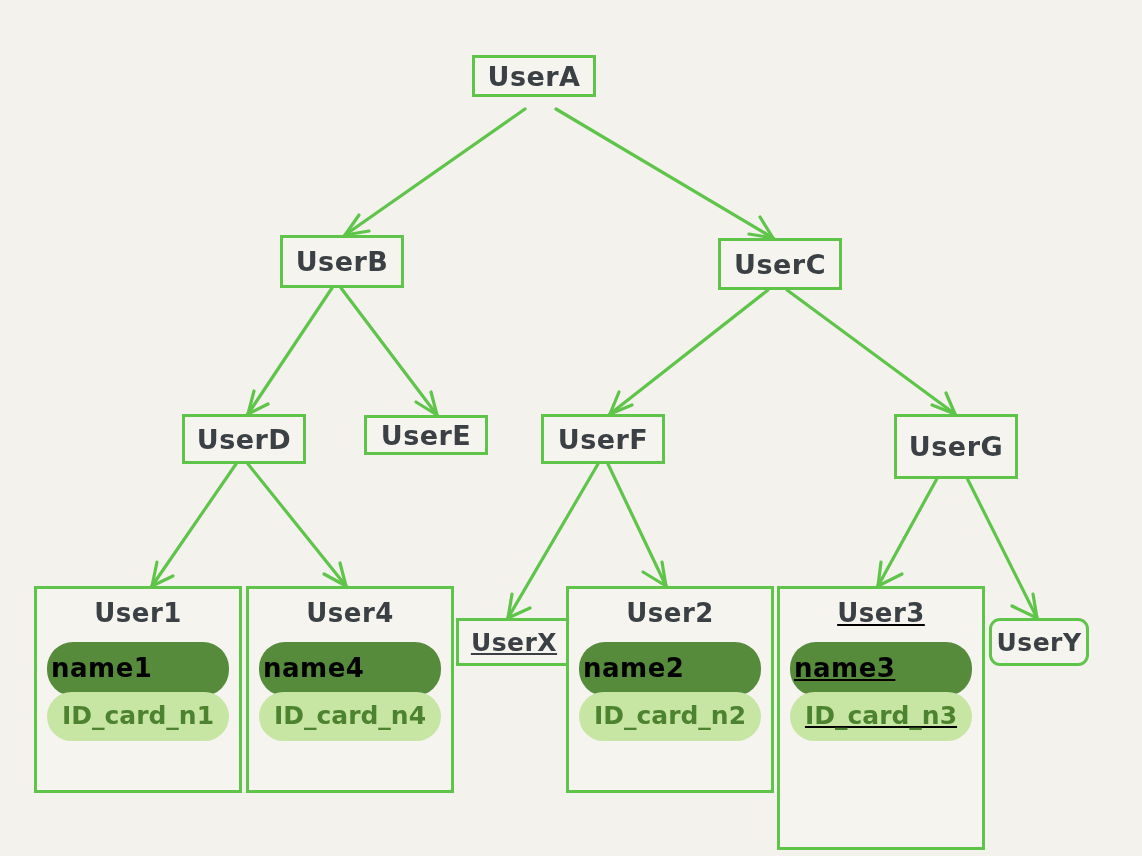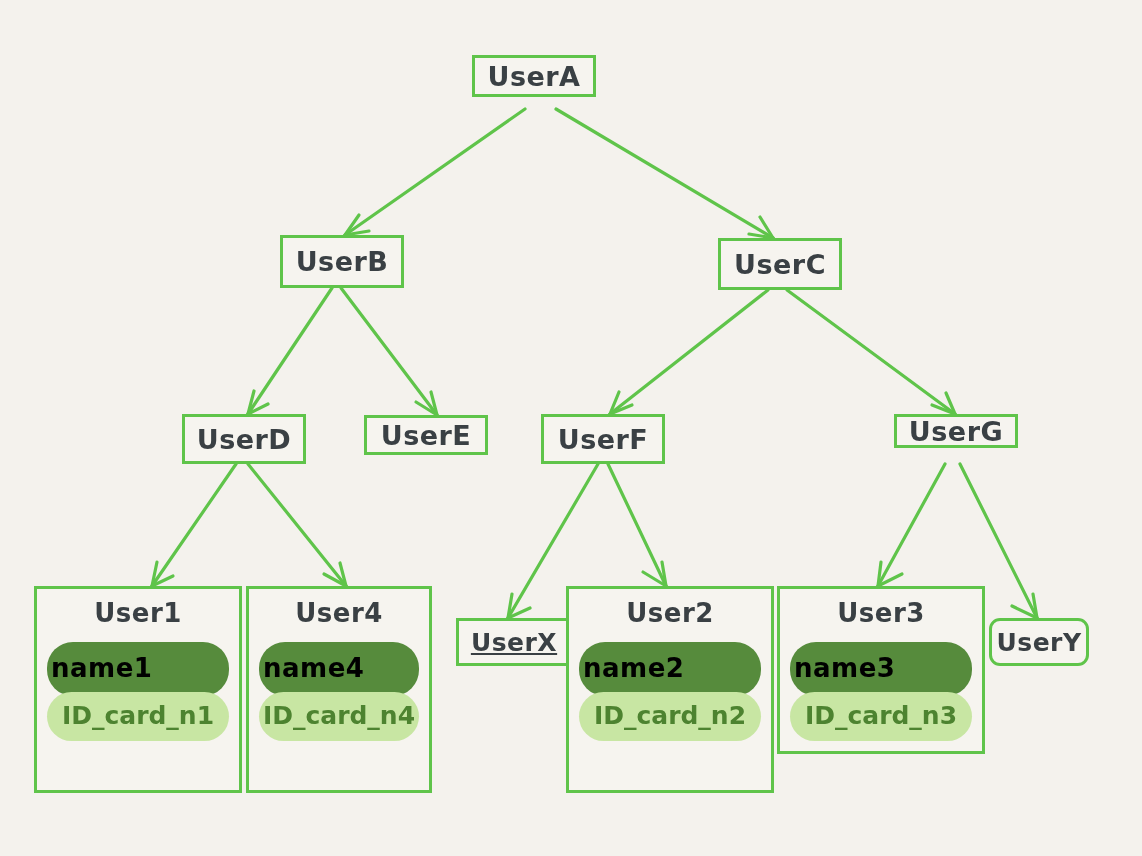--- a/index.html
+++ b/index.html
@@ -190,47 +190,47 @@
   </div>
 
   <div class="node" style="left:364px; top:415px; width:124px; height:40px;">
     <span class="node-label">UserE</span>
   </div>
 
   <div class="node" style="left:541px; top:414px; width:124px; height:50px;">
     <span class="node-label">UserF</span>
   </div>
 
-  <div class="node" style="left:894px; top:414px; width:124px; height:34px;">
+  <div class="node" style="left:894px; top:414px; width:124px; height:65px;">
     <span class="node-label">UserG</span>
   </div>
 
   <div class="leaf" style="left:34px; top:586px; width:208px; height:207px;">
     <div class="leaf-title">User1</div>
     <div class="pill-name">name1</div>
     <div class="pill-id">ID_card_n1</div>
   </div>
 
-  <div class="leaf" style="left:246px; top:586px; width:186px; height:207px;">
+  <div class="leaf" style="left:246px; top:586px; width:208px; height:207px;">
     <div class="leaf-title">User4</div>
     <div class="pill-name">name4</div>
     <div class="pill-id">ID_card_n4</div>
   </div>
 
   <div class="node small" style="left:456px; top:618px; width:116px; height:48px;text-decoration:underline;">
     <span class="node-label">UserX</span>
   </div>
 
   <div class="leaf" style="left:566px; top:586px; width:208px; height:207px;">
     <div class="leaf-title">User2</div>
     <div class="pill-name">name2</div>
     <div class="pill-id">ID_card_n2</div>
   </div>
 
-  <div class="leaf" style="left:777px; top:586px; width:208px; height:168px;">
+  <div class="leaf" style="left:777px; top:586px; width:208px; height:264px;text-decoration:underline;">
     <div class="leaf-title">User3</div>
     <div class="pill-name">name3</div>
     <div class="pill-id">ID_card_n3</div>
   </div>
 
   <div class="node small" style="left:989px; top:618px; width:100px; height:48px;border-radius:11px;">
     <span class="node-label">UserY</span>
   </div>
 
 </div>

